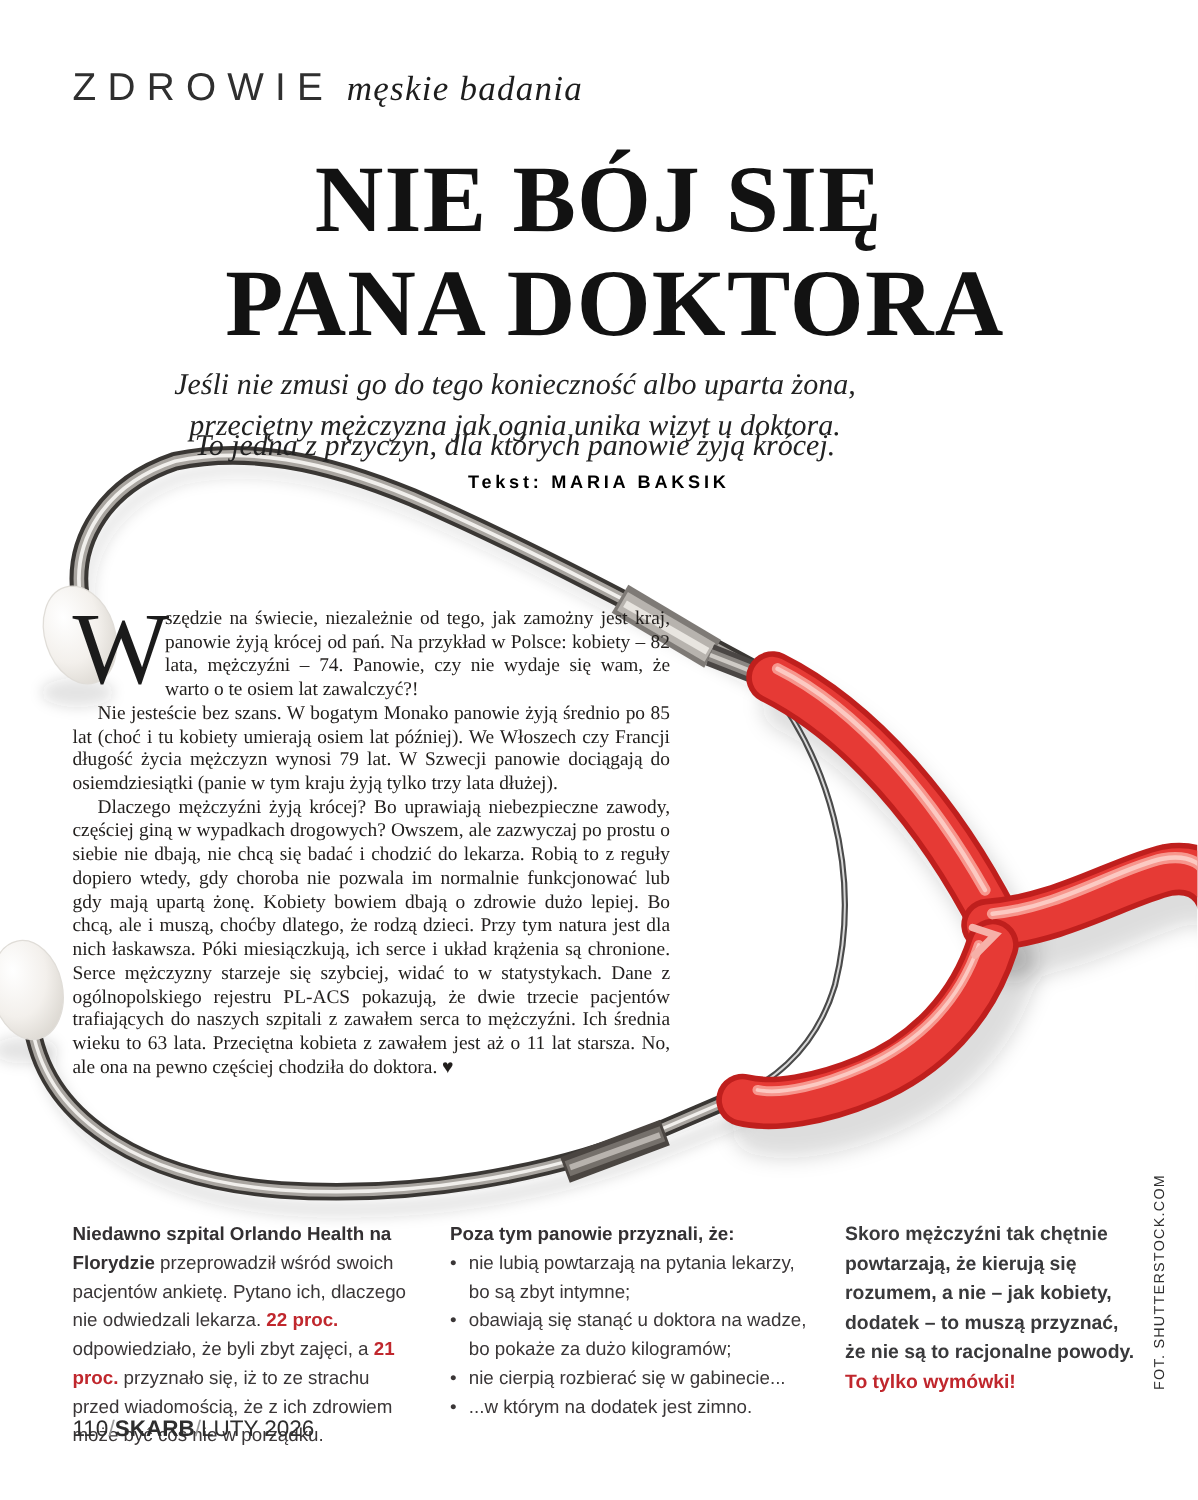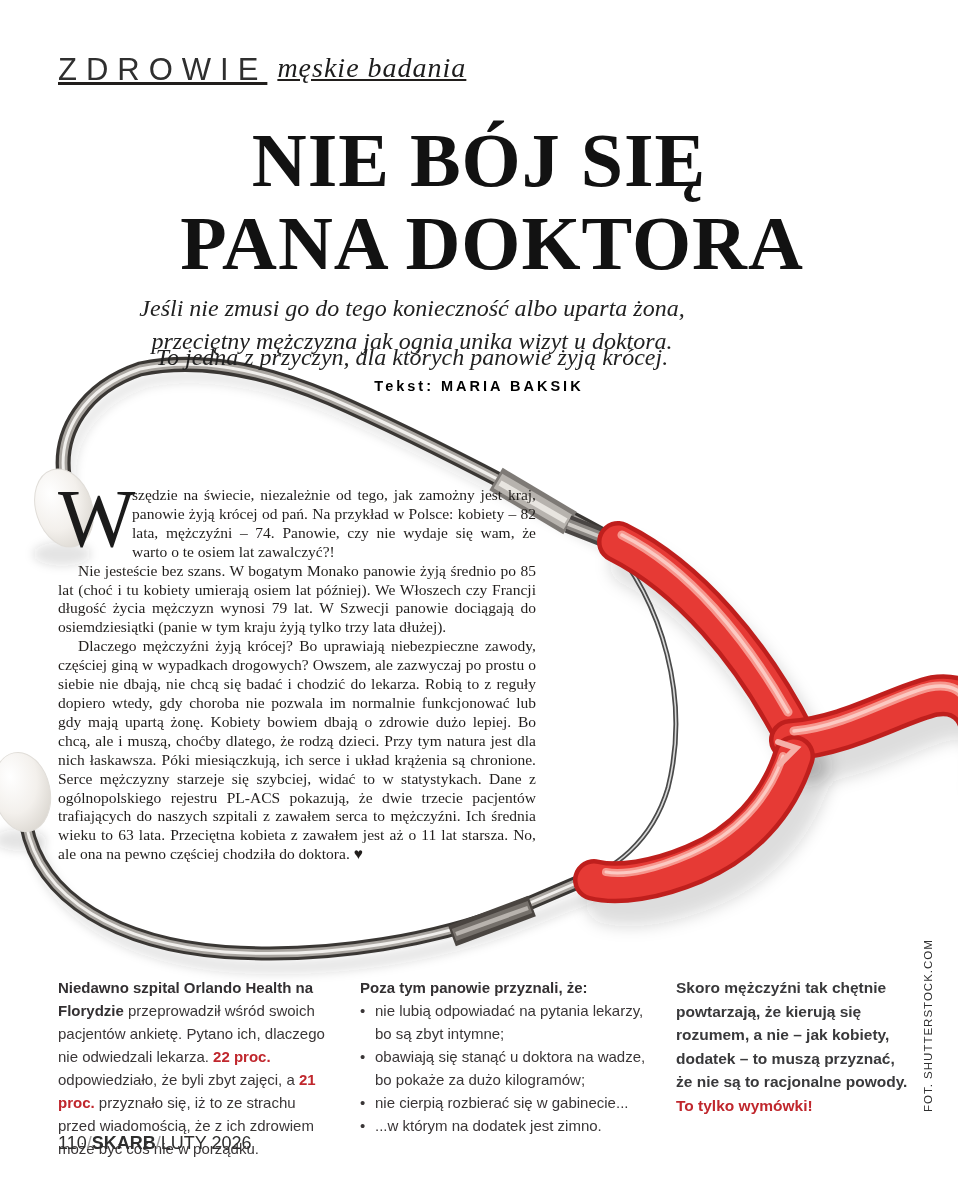--- a/index.html
+++ b/index.html
@@ -2,21 +2,21 @@
 <html><head>
 <meta charset="utf-8">
 <style>
   html,body{margin:0;padding:0;background:#ffffff;}
   #page{position:relative;width:958px;height:1200px;background:#ffffff;overflow:hidden;
         font-family:"Liberation Serif",serif;color:#211e1c;}
   #steth{position:absolute;left:0;top:0;z-index:1;}
   .txt{position:absolute;z-index:2;}
 
   
-  #section-header{left:58px;top:52px;display:flex;align-items:flex-start;text-decoration:underline;}
+  #section-header{left:58px;top:52px;display:flex;align-items:flex-end;}
   #section-name{font-family:"Liberation Sans",sans-serif;font-size:31px;font-weight:400;
       letter-spacing:9px;color:#2f2f2f;}
   #section-sub{font-family:"Liberation Serif",serif;font-style:italic;font-size:28px;
       color:#1d1d1d;margin-left:10px;letter-spacing:1px;}
 
   
   .title-line{left:0;width:958px;text-align:center;font-family:"Liberation Serif",serif;
       font-weight:700;font-size:76px;letter-spacing:1px;color:#121212;line-height:76px;}
   #title1{top:122px;}
   #title2{top:205px;padding-left:13px;}
@@ -172,21 +172,21 @@
   </div>
 
   <div class="txt bcol" id="col1">
     <span class="bold-lead">Niedawno szpital Orlando Health na Florydzie</span><span> przeprowadził wśród swoich pacjentów ankietę. Pytano ich, dlaczego nie odwiedzali lekarza. </span><span class="stat-red" id="stat1" style="color: rgb(192, 39, 45);">22 proc.</span><span> odpowiedziało, że byli zbyt zajęci, a </span><span class="stat-red" id="stat2" style="color: rgb(192, 39, 45);">21 proc.</span><span> przyznało się, iż to ze strachu przed wiadomością, że z ich zdrowiem może być coś nie w porządku.</span>
   </div>
 
   <div class="txt bcol" id="col2">
     <div id="col2-heading">Poza tym panowie przyznali, że:</div>
     <div class="bullet-item">
       <span class="bullet-dot">•</span>
-      <span>nie lubią odpowiadać na pytania lekarzy, bo są zbyt intymne;</span>
+      <span>nie lubią powtarzają na pytania lekarzy, bo są zbyt intymne;</span>
     </div>
     <div class="bullet-item">
       <span class="bullet-dot">•</span>
       <span>obawiają się stanąć u doktora na wadze, bo pokaże za dużo kilogramów;</span>
     </div>
     <div class="bullet-item">
       <span class="bullet-dot">•</span>
       <span>nie cierpią rozbierać się w gabinecie...</span>
     </div>
     <div class="bullet-item">

